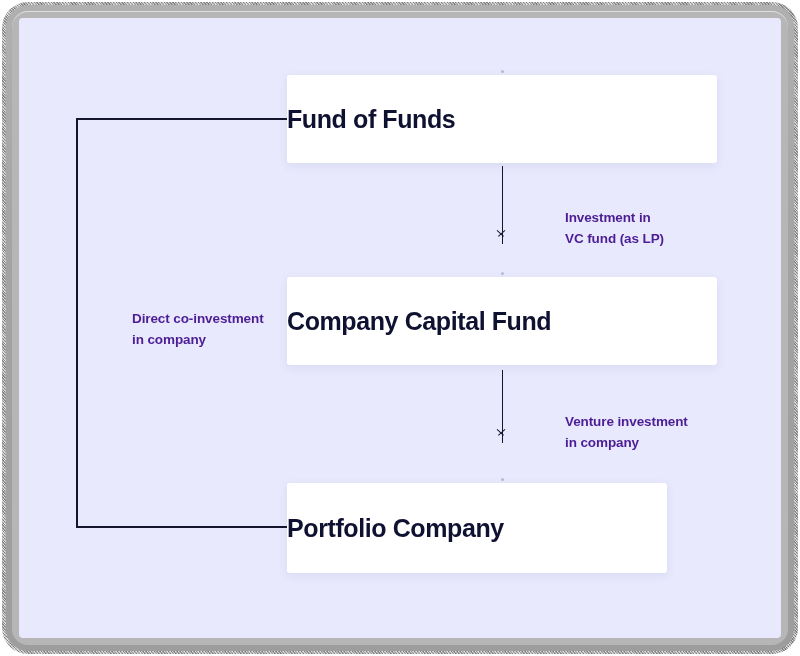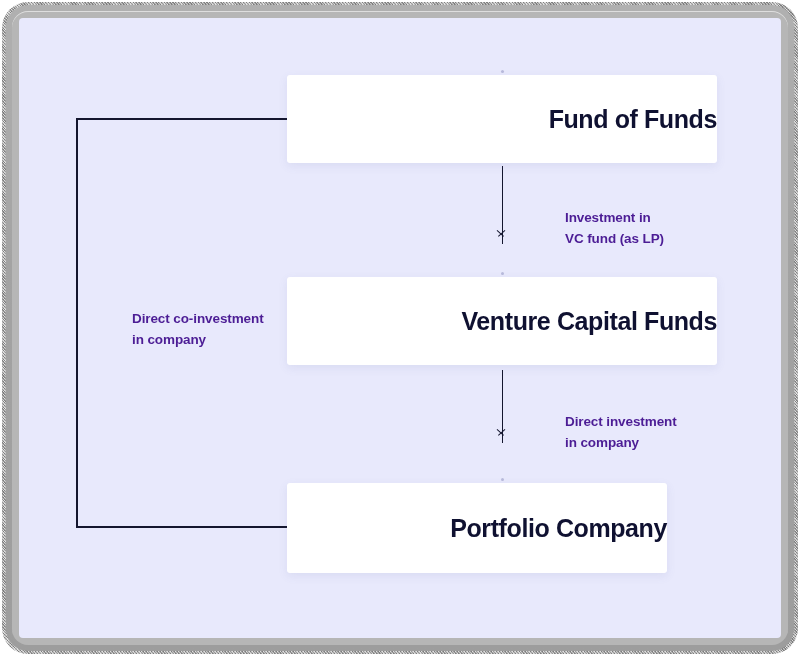--- a/index.html
+++ b/index.html
@@ -71,21 +71,21 @@
     overflow: hidden;
   }
 
   
   .node-box {
     position: absolute;
     background: #ffffff;
     border-radius: 3px;
     display: flex;
     align-items: center;
-    justify-content: flex-end;
+    justify-content: flex-start;
     box-shadow: 0 3px 10px rgba(90, 95, 160, 0.10);
   }
   .node-label {
     font-family: "Liberation Sans", sans-serif;
     font-weight: bold;
     font-size: 25px;
     letter-spacing: -0.4px;
     color: #0f1131;
     white-space: nowrap;
   }
@@ -181,34 +181,34 @@
     <div class="arrow-head" id="arrow-fof-to-vc-head"></div>
 
     <div class="arrow-line" id="arrow-vc-to-pc-line"></div>
     <div class="arrow-head" id="arrow-vc-to-pc-head"></div>
 
     <div class="node-box" id="node-fund-of-funds">
       <span class="node-label">Fund of Funds</span>
     </div>
 
     <div class="node-box" id="node-vc-fund">
-      <span class="node-label">Venture Capital Funds</span>
+      <span class="node-label">Company Capital Fund</span>
     </div>
 
     <div class="node-box" id="node-portfolio">
       <span class="node-label">Portfolio Company</span>
     </div>
 
     <div class="edge-label" id="label-investment-in-vc">
       <div>Investment in</div>
       <div>VC fund (as LP)</div>
     </div>
 
     <div class="edge-label" id="label-direct-investment">
-      <div>Direct investment</div>
+      <div>Venture investment</div>
       <div>in company</div>
     </div>
 
     <div class="edge-label" id="label-direct-coinvest">
       <div>Direct co-investment</div>
       <div>in company</div>
     </div>
 
   </div>
 </div>

